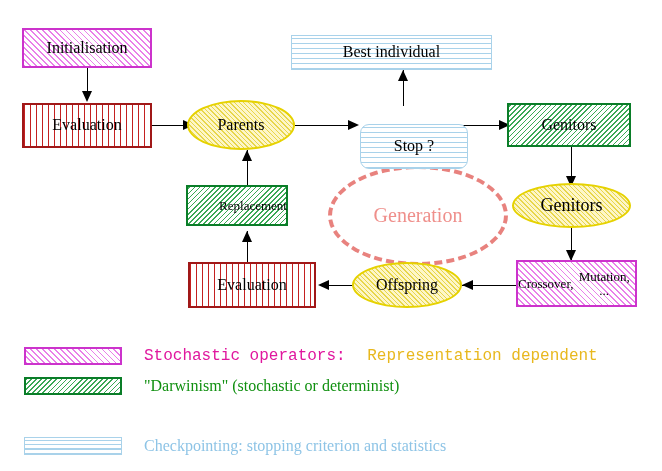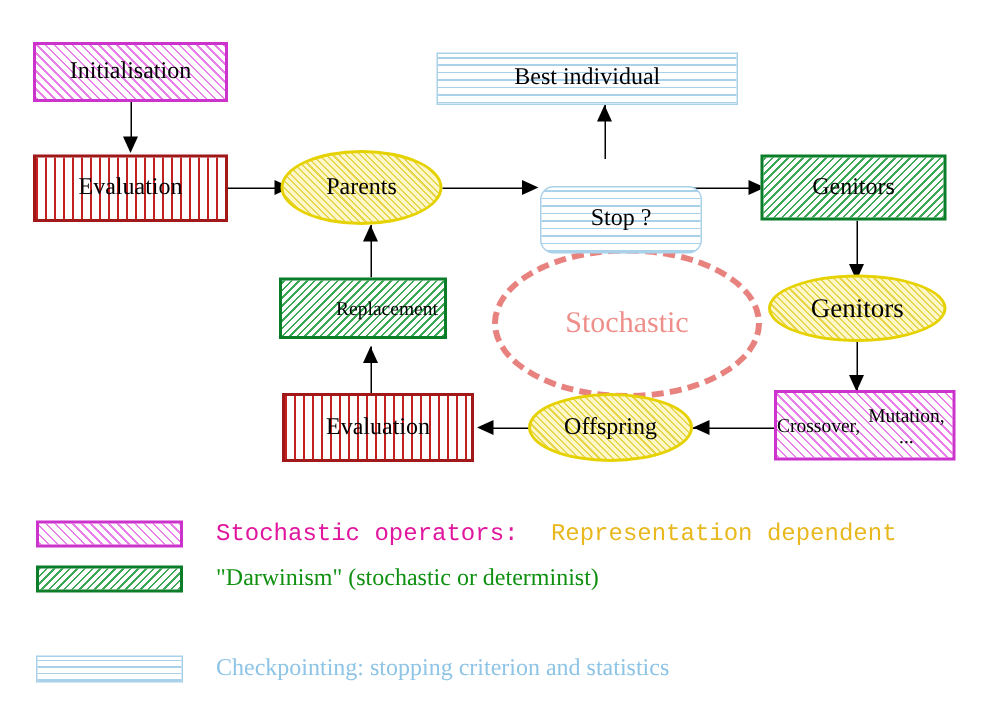--- a/index.html
+++ b/index.html
@@ -170,26 +170,26 @@
   </div>
 
   <div class="node fill-yellow ellipse t-big" style="left:352px;top:262px;width:110px;height:46px;">
     <span>Offspring</span>
   </div>
 
   <div class="node fill-red t-big" style="left:188px;top:262px;width:128px;height:46px;">
     <span>Evaluation</span>
   </div>
 
-  <div class="node fill-green t-small" style="left:186px;top:185px;width:112px;height:41px;padding-left:32px;">
+  <div class="node fill-green t-small" style="left:186px;top:185px;width:102px;height:41px;padding-left:32px;">
     <span>Replacement</span>
   </div>
 
   <div class="dashed-ellipse" style="left:328px;top:165px;width:172px;height:93px;">
-    <span class="lbl">Stochastic</span>
+    <span class="lbl">Generation</span>
   </div>
 
 </div>
 
 <div id="legend">
 
   <div class="legend-row" style="top:5px;font-family:Liberation Mono, monospace;">
     <div class="swatch fill-magenta"></div>
     <div class="legend-text">
       <span class="lg-magenta">Stochastic operators:</span>

